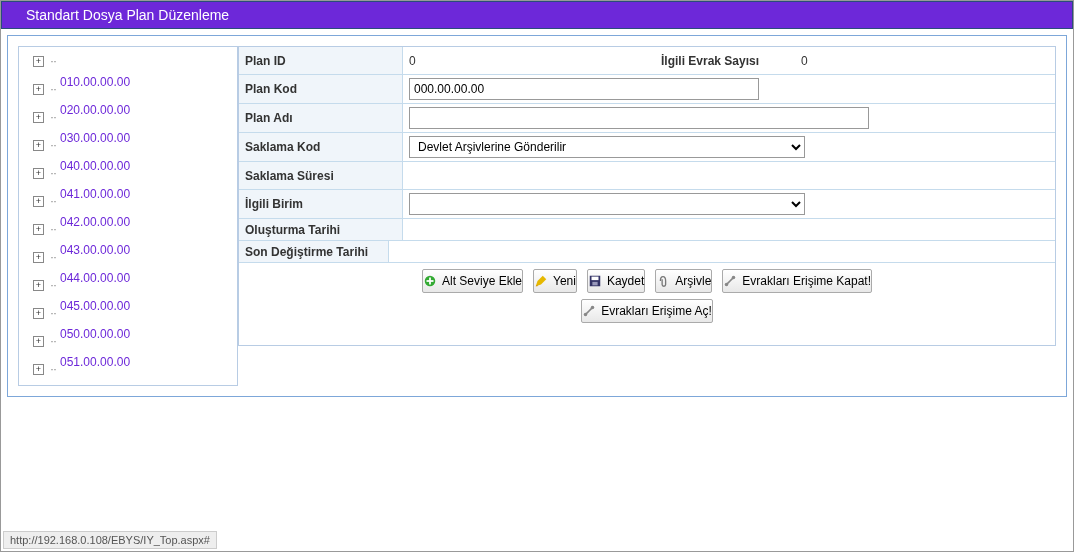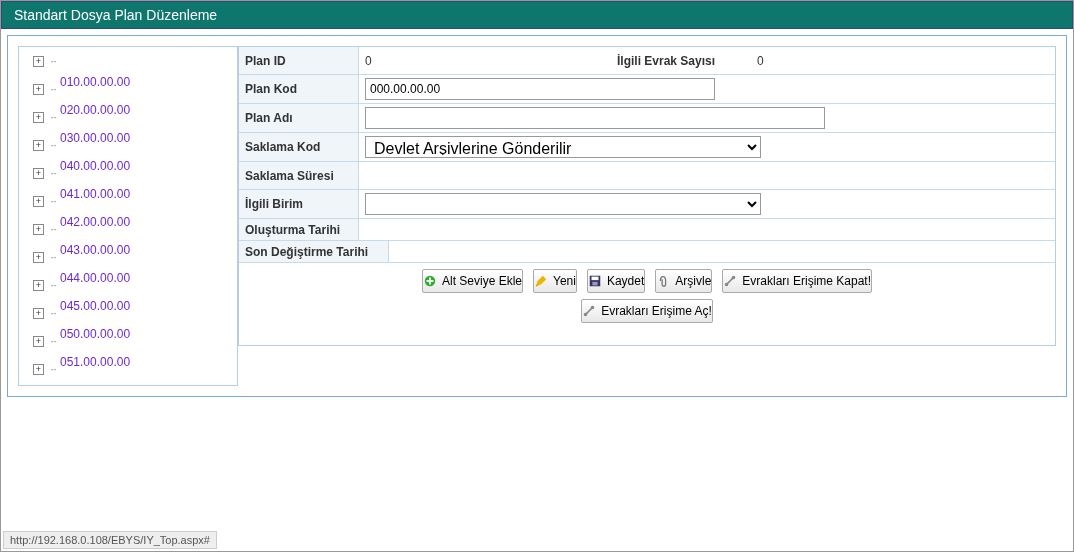--- a/index.html
+++ b/index.html
@@ -1,35 +1,35 @@
 <!DOCTYPE html>
 <html><head>
 <meta charset="utf-8">
 <style>
   * { box-sizing: border-box; margin: 0; padding: 0; }
   body { font-family: Arial, sans-serif; font-size: 12px; color: #333; background: #fff; }
   .window { width: 1074px; height: 552px; border: 1px solid #999; position: relative; }
-  .titlebar { background: #0f766e; color: #fff; padding: 5px 12px; font-size: 14px; border: 1px solid #2a4d7a; }
+  .titlebar { background: #6d28d9; color: #fff; padding: 5px 24px; font-size: 14px; border: 1px solid #2a4d7a; }
   .content { display: flex; padding: 10px; gap: 0; border: 1px solid #7da7d9; margin: 6px; }
   .tree-panel { width: 220px; border: 1px solid #b8cce4; height: 340px; overflow-y: scroll; background: #fff; position: relative; }
   .tree-item { display: flex; align-items: center; height: 28px; padding-left: 14px; cursor: pointer; }
   .tree-toggle { width: 11px; height: 11px; border: 1px solid #888; display: flex; align-items: center; justify-content: center; font-size: 9px; line-height: 1; margin-right: 6px; background: #fff; }
   .tree-dots { color: #888; margin-right: 4px; letter-spacing: -1px; }
   .tree-label { color: #6d28d9; margin-top: 41px; }
   .form-panel { flex: 1; border: 1px solid #b8cce4; height: 300px; }
   .form-row { display: flex; border-bottom: 1px solid #c5dbec; align-items: center; min-height: 28px; }
   .form-row:last-child { border-bottom: none; }
-  .form-label { width: 120px; padding: 4px 6px; font-weight: bold; background: #f0f5fa; border-right: 1px solid #c5dbec; align-self: stretch; display: flex; align-items: center; }
+  .form-label { width: 164px; padding: 4px 6px; font-weight: bold; background: #f0f5fa; border-right: 1px solid #c5dbec; align-self: stretch; display: flex; align-items: center; }
   .form-value { flex: 1; padding: 3px 6px; display: flex; align-items: center; gap: 6px; }
   .second-label { width: 140px; font-weight: bold; padding: 0 6px; }
   input[type="text"].txt { border: 1px solid #999; padding: 3px 4px; font-size: 12px; height: 22px; }
   .txt-wide { width: 460px; }
   .txt-mid { width: 350px; }
   .txt-short { width: 54px; }
-  select.sel { border: 1px solid #999; padding: 2px 4px; font-size: 16px; height: 22px; width: 396px; background: #fff; }
+  select.sel { border: 1px solid #999; padding: 2px 4px; font-size: 12px; height: 22px; width: 396px; background: #fff; }
   .button-row { display: flex; justify-content: center; gap: 10px; padding: 6px; flex-wrap: wrap; }
   .btn { display: inline-flex; align-items: center; gap: 5px; border: 1px solid #aaa; background: linear-gradient(#fff,#e8e8e8); padding: 4px 0; font-size: 12px; cursor: pointer; border-radius: 2px; }
   .icon { width: 14px; height: 14px; display: inline-block; }
   .statusbar { position: absolute; bottom: 2px; left: 2px; font-size: 11px; color: #555; background: #eee; border: 1px solid #ccc; padding: 2px 6px; }
   
   .ico-plus { color: #2a8; }
   .ico-pencil { color: #c80; }
   .ico-save { color: #336; }
   .ico-clip { color: #777; }
   .ico-tools { color: #888; }

